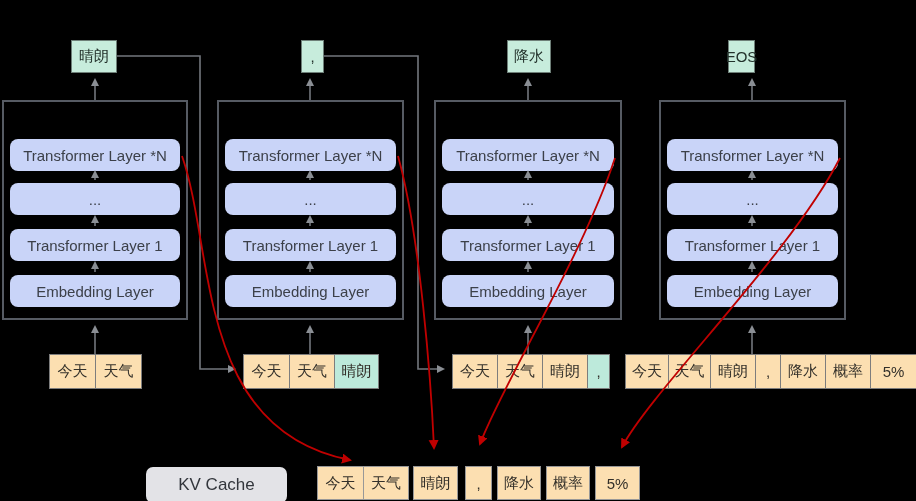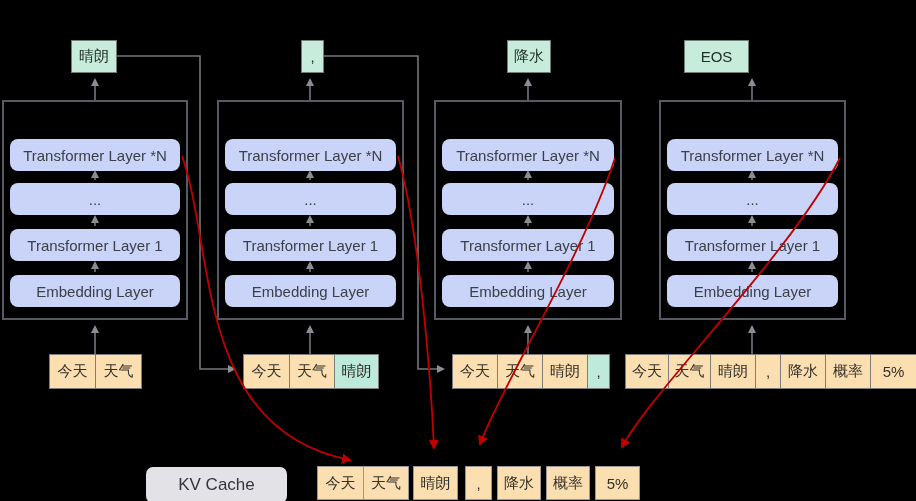--- a/index.html
+++ b/index.html
@@ -79,21 +79,21 @@
   <div class="col" style="left:659px;top:100px;width:187px;">
     <div class="layer" style="top:37px">Transformer Layer *N</div>
     <div class="layer" style="top:81px">...</div>
     <div class="layer" style="top:127px">Transformer Layer 1</div>
     <div class="layer" style="top:173px">Embedding Layer</div>
   </div>
 
   <div class="tok-out" style="left:71px;width:46px">晴朗</div>
   <div class="tok-out" style="left:301px;width:23px">,</div>
   <div class="tok-out" style="left:507px;width:44px">降水</div>
-  <div class="tok-out" style="left:684px;width:65px">EOS</div>
+  <div class="tok-out" style="left:728px;width:27px">EOS</div>
 
   <div class="trow" style="left:49px">
     <div class="cell" style="width:45px">今天</div>
     <div class="cell" style="width:46px">天气</div>
   </div>
 
   <div class="trow" style="left:243px">
     <div class="cell" style="width:45px">今天</div>
     <div class="cell" style="width:45px">天气</div>
     <div class="cell hl" style="width:44px">晴朗</div>

